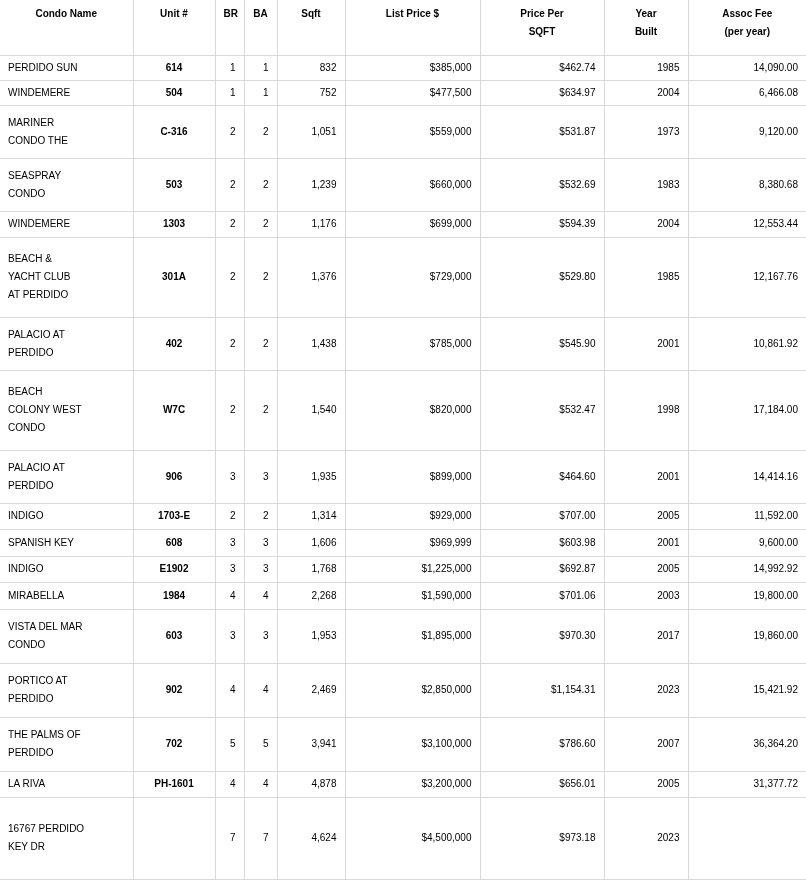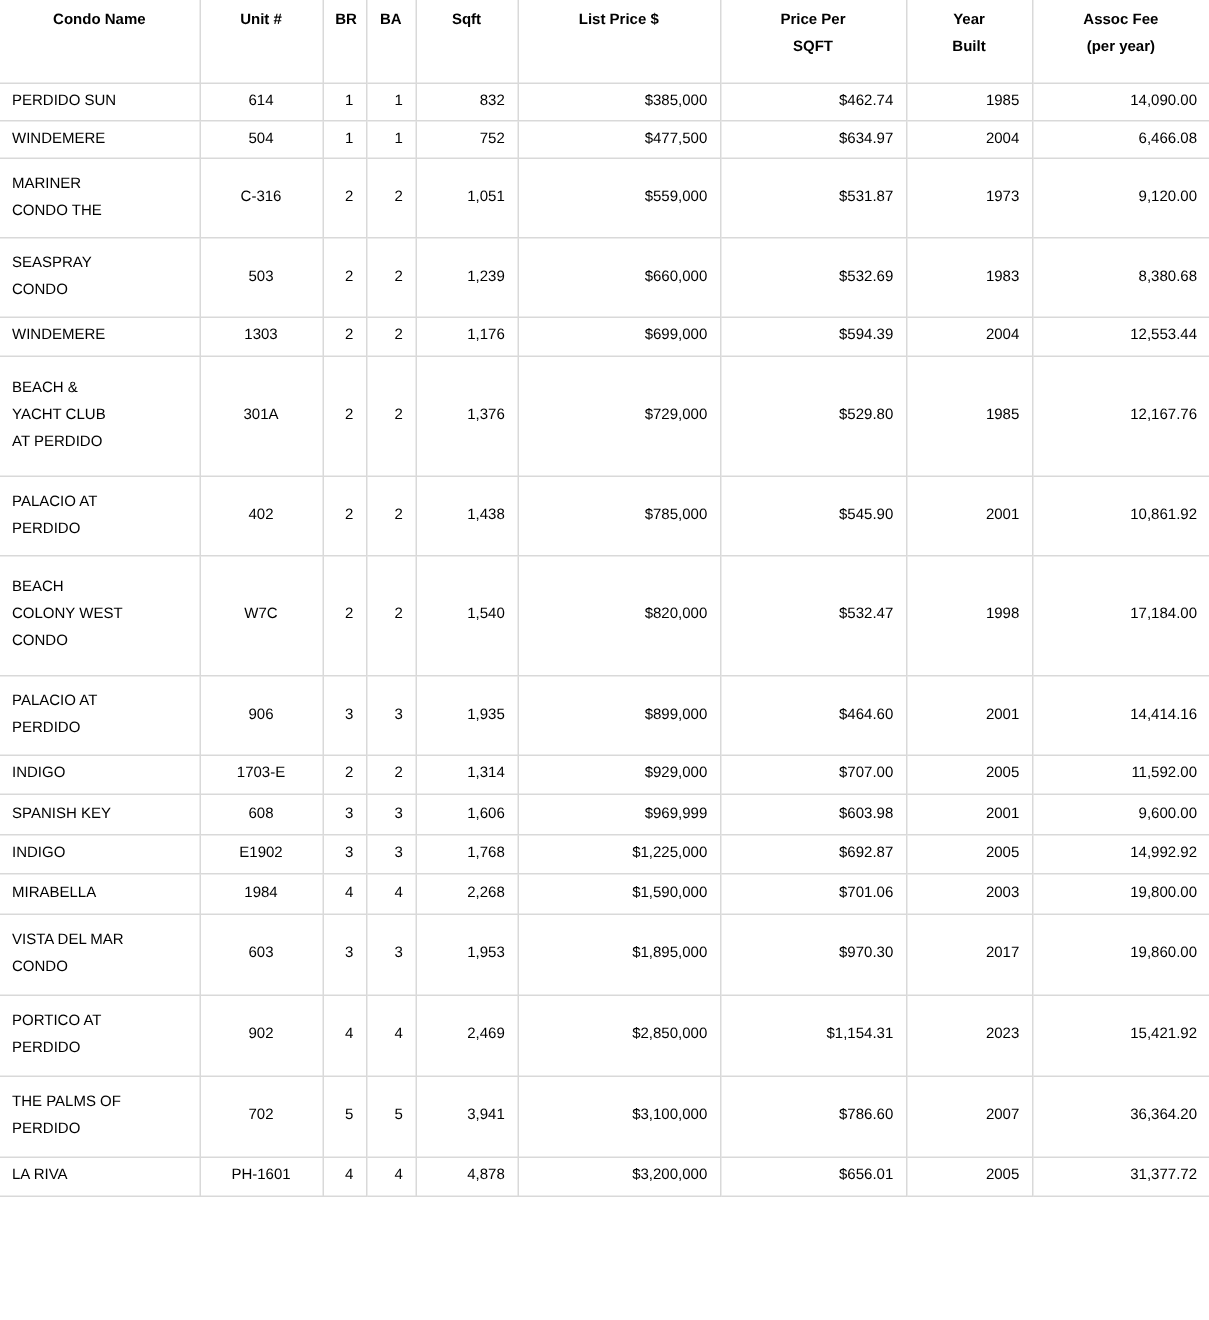--- a/index.html
+++ b/index.html
@@ -24,21 +24,21 @@
   table.grid th{
     font-weight:bold;
     vertical-align:top;
     text-align:center;
     padding-top:5px;
   }
   table.grid td{vertical-align:middle;}
   
   .col-name{text-align:left;padding-left:6px;}
   th.col-name{text-align:left;}
-  .col-unit{text-align:center;padding-left:2px;padding-right:2px;}
+  .col-unit{text-align:center;padding-left:2px;padding-right:2px;font-weight:bold;}
   .col-br,.col-ba{text-align:right;padding-left:2px;padding-right:5px;}
   .col-sqft{text-align:right;}
   .col-list-price{text-align:right;padding-right:10px;}
   .col-price-per-sqft{text-align:right;}
   .col-year-built{text-align:right;padding-right:7px;}
   .col-assoc-fee{text-align:right;padding-right:11px;}
 </style>
 </head>
 <body>
 
@@ -262,14 +262,26 @@
         <td class="col-name">LA RIVA</td>
         <td class="col-unit">PH-1601</td>
         <td class="col-br">4</td>
         <td class="col-ba">4</td>
         <td class="col-sqft">4,878</td>
         <td class="col-list-price">$3,200,000</td>
         <td class="col-price-per-sqft">$656.01</td>
         <td class="col-year-built">2005</td>
         <td class="col-assoc-fee">31,377.72</td>
       </tr>
+      <tr style="height: 82px;">
+        <td class="col-name">16767 PERDIDO
+KEY DR</td>
+        <td class="col-unit"></td>
+        <td class="col-br">7</td>
+        <td class="col-ba">7</td>
+        <td class="col-sqft">4,624</td>
+        <td class="col-list-price">$4,500,000</td>
+        <td class="col-price-per-sqft">$973.18</td>
+        <td class="col-year-built">2023</td>
+        <td class="col-assoc-fee"></td>
+      </tr>
     </tbody>
 </table>
 
 </body></html>

